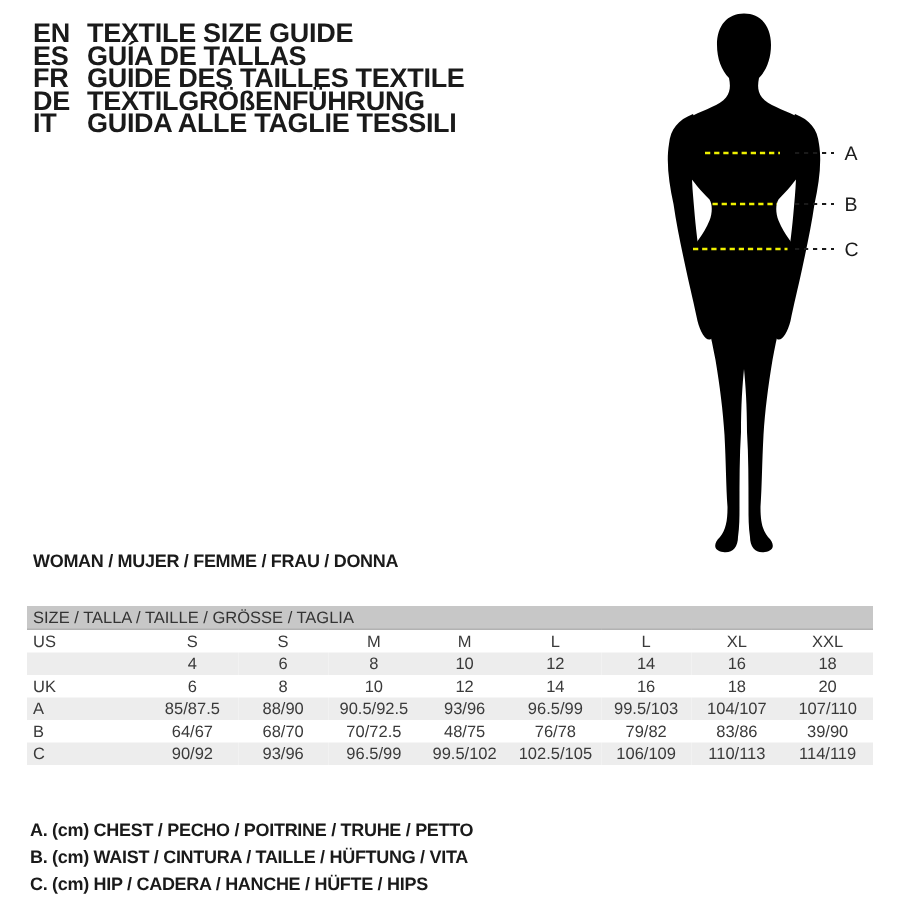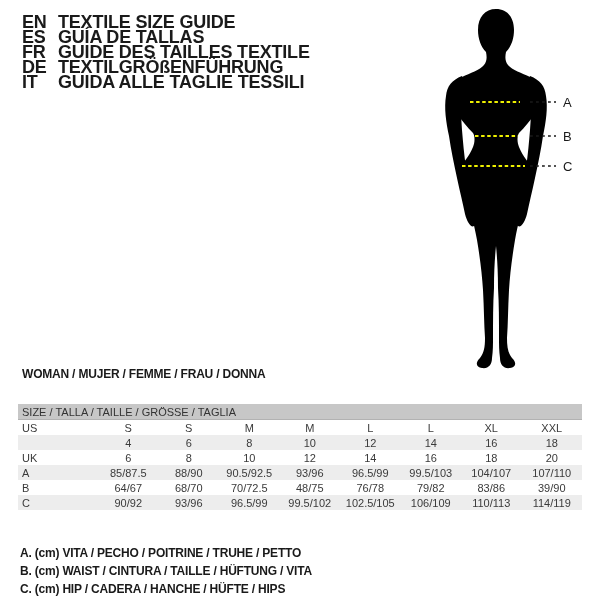--- a/index.html
+++ b/index.html
@@ -169,18 +169,18 @@
           <td>99.5/102</td>
           <td>102.5/105</td>
           <td>106/109</td>
           <td>110/113</td>
           <td>114/119</td>
         </tr>
       </tbody>
   </table>
 
   <div class="legend">
-      <div class="legend-line">A. (cm) VITA / PECHO / POITRINE / TRUHE / PETTO</div>
+      <div class="legend-line">A. (cm) CHEST / PECHO / POITRINE / TRUHE / PETTO</div>
       <div class="legend-line">B. (cm) WAIST / CINTURA / TAILLE / HÜFTUNG / VITA</div>
       <div class="legend-line">C. (cm) HIP / CADERA / HANCHE / HÜFTE / HIPS</div>
     </div>
 
 </div>
 
 </body></html>

